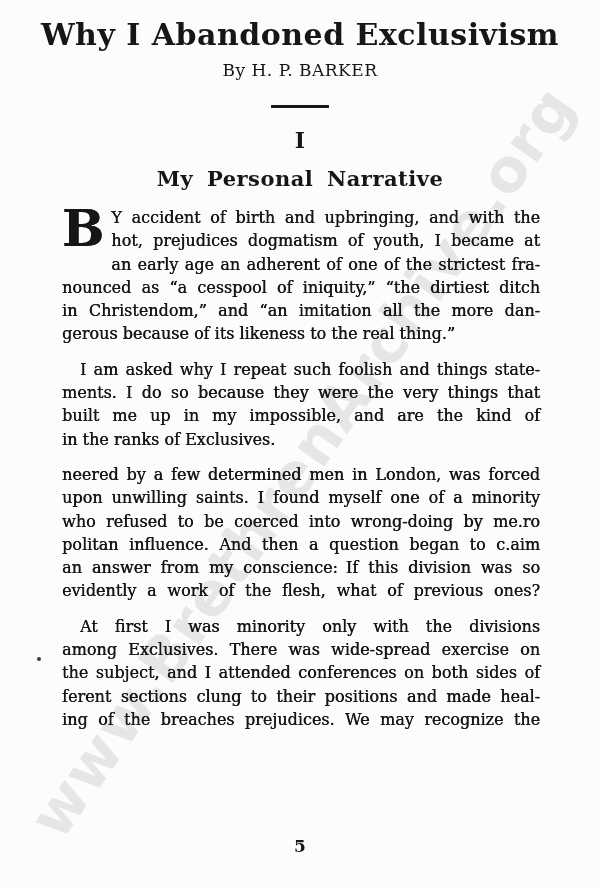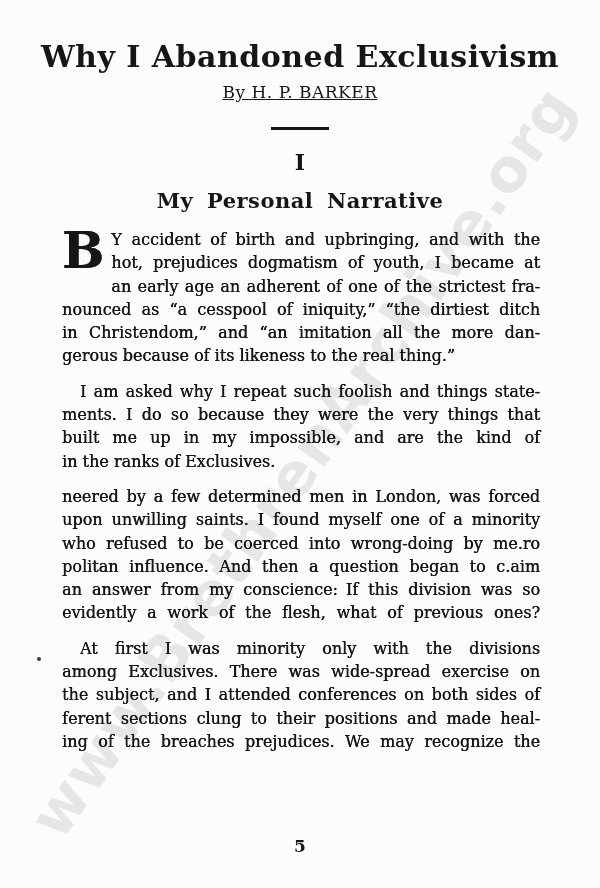--- a/index.html
+++ b/index.html
@@ -15,24 +15,24 @@
   }
   .watermark{
     position:absolute;left:302px;top:462px;z-index:0;
     transform:translate(-50%,-50%) rotate(-55deg);
     font-family:"DejaVu Sans", sans-serif;font-weight:bold;
     font-size:60px;white-space:nowrap;color:var(--watermark);
     letter-spacing:1px;pointer-events:none;
   }
   .content{position:relative;z-index:1;}
   .title{
-    padding-top:40px;text-align:center;font-size:30px;font-weight:bold;
+    padding-top:18px;text-align:center;font-size:30px;font-weight:bold;
     letter-spacing:0.5px;line-height:34px;
   }
-  .byline{margin-top:8px;text-align:center;font-size:17px;letter-spacing:0.5px;text-decoration:underline;}
+  .byline{margin-top:8px;text-align:center;font-size:17px;letter-spacing:0.5px;}
   .rule{width:58px;height:3px;background:var(--text);margin:25px auto 0;}
   .section-number{margin-top:20px;text-align:center;font-size:22px;font-weight:bold;line-height:24px;}
   .section-title{
     margin-top:15px;text-align:center;font-size:21px;font-weight:bold;
     letter-spacing:0.5px;word-spacing:6px;line-height:24px;
   }
   .body-text{
     margin:15px 60px 0 62px;font-size:16px;line-height:23.3px;
     text-shadow:0.35px 0 0 currentColor;
   }

